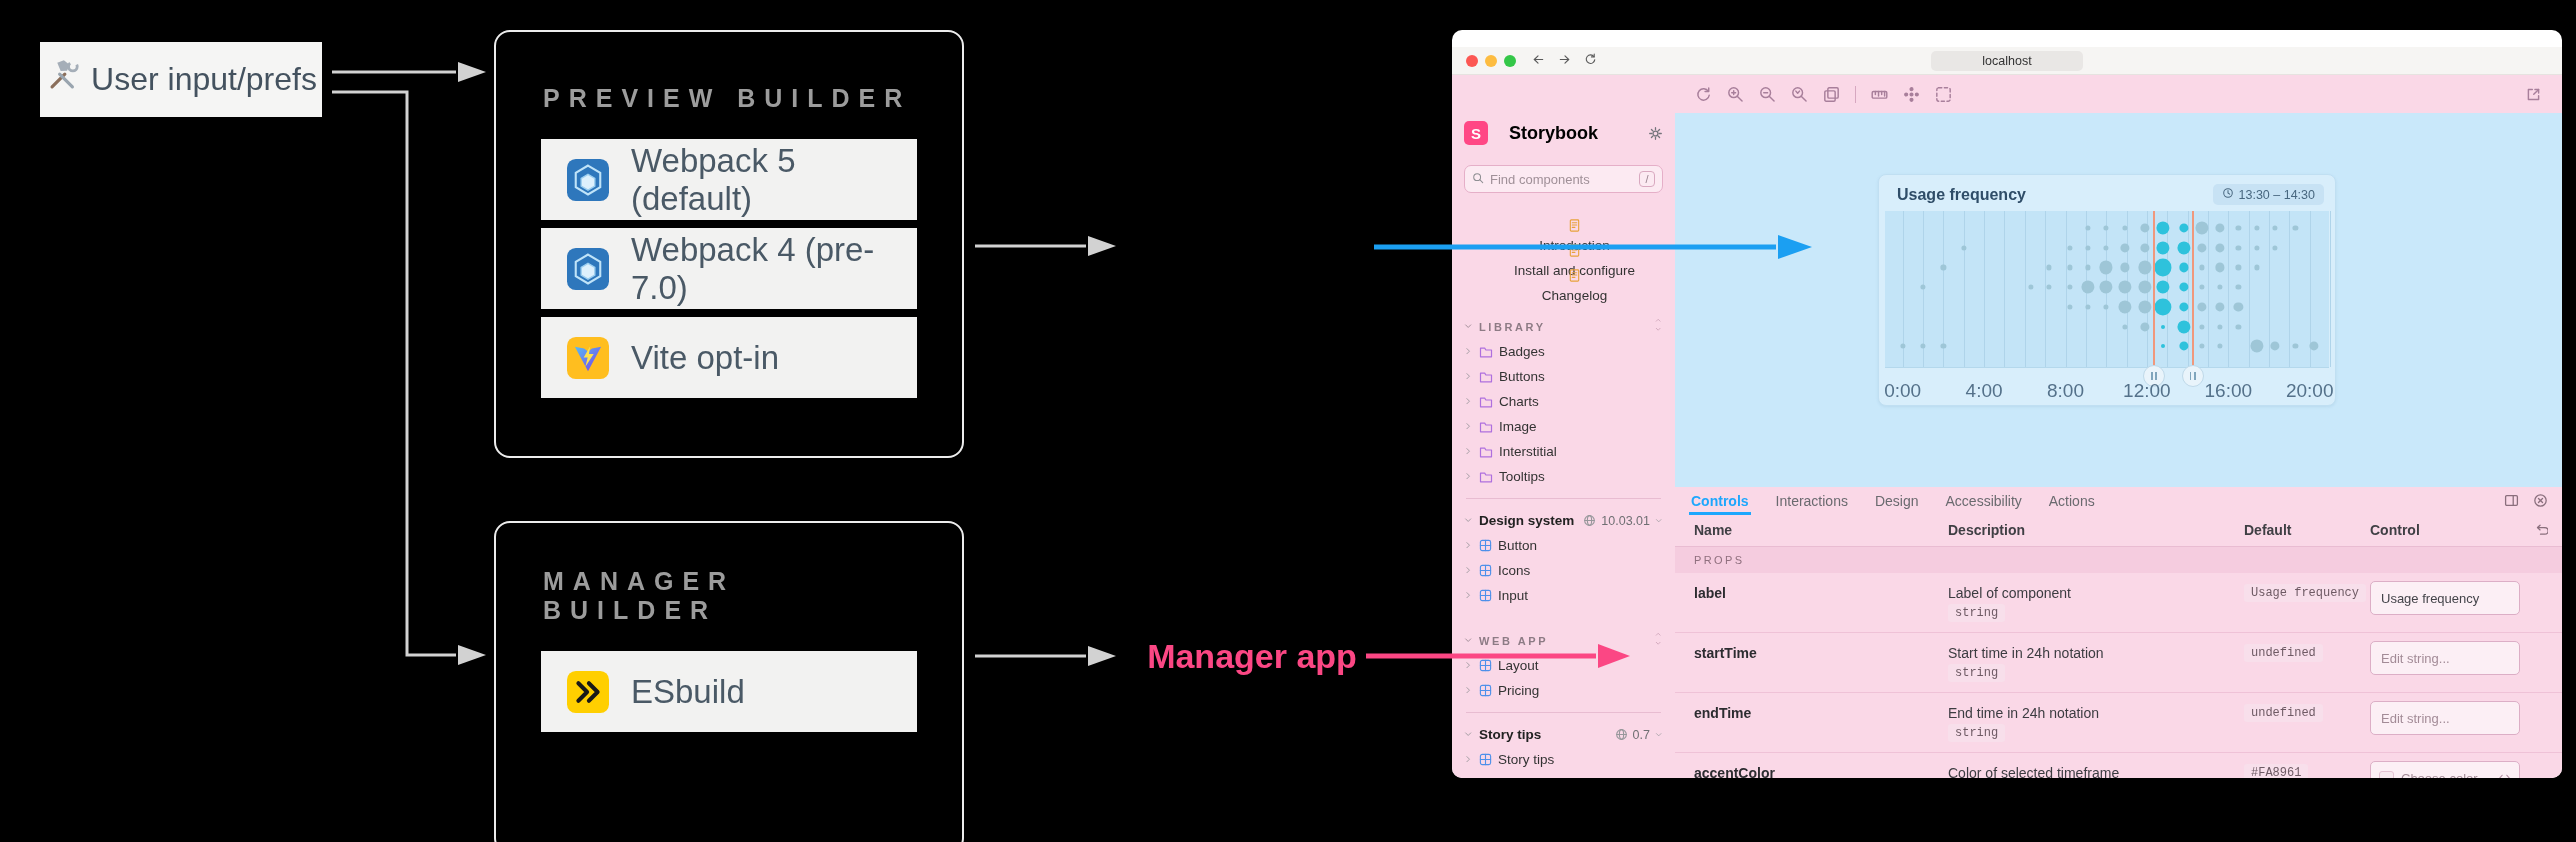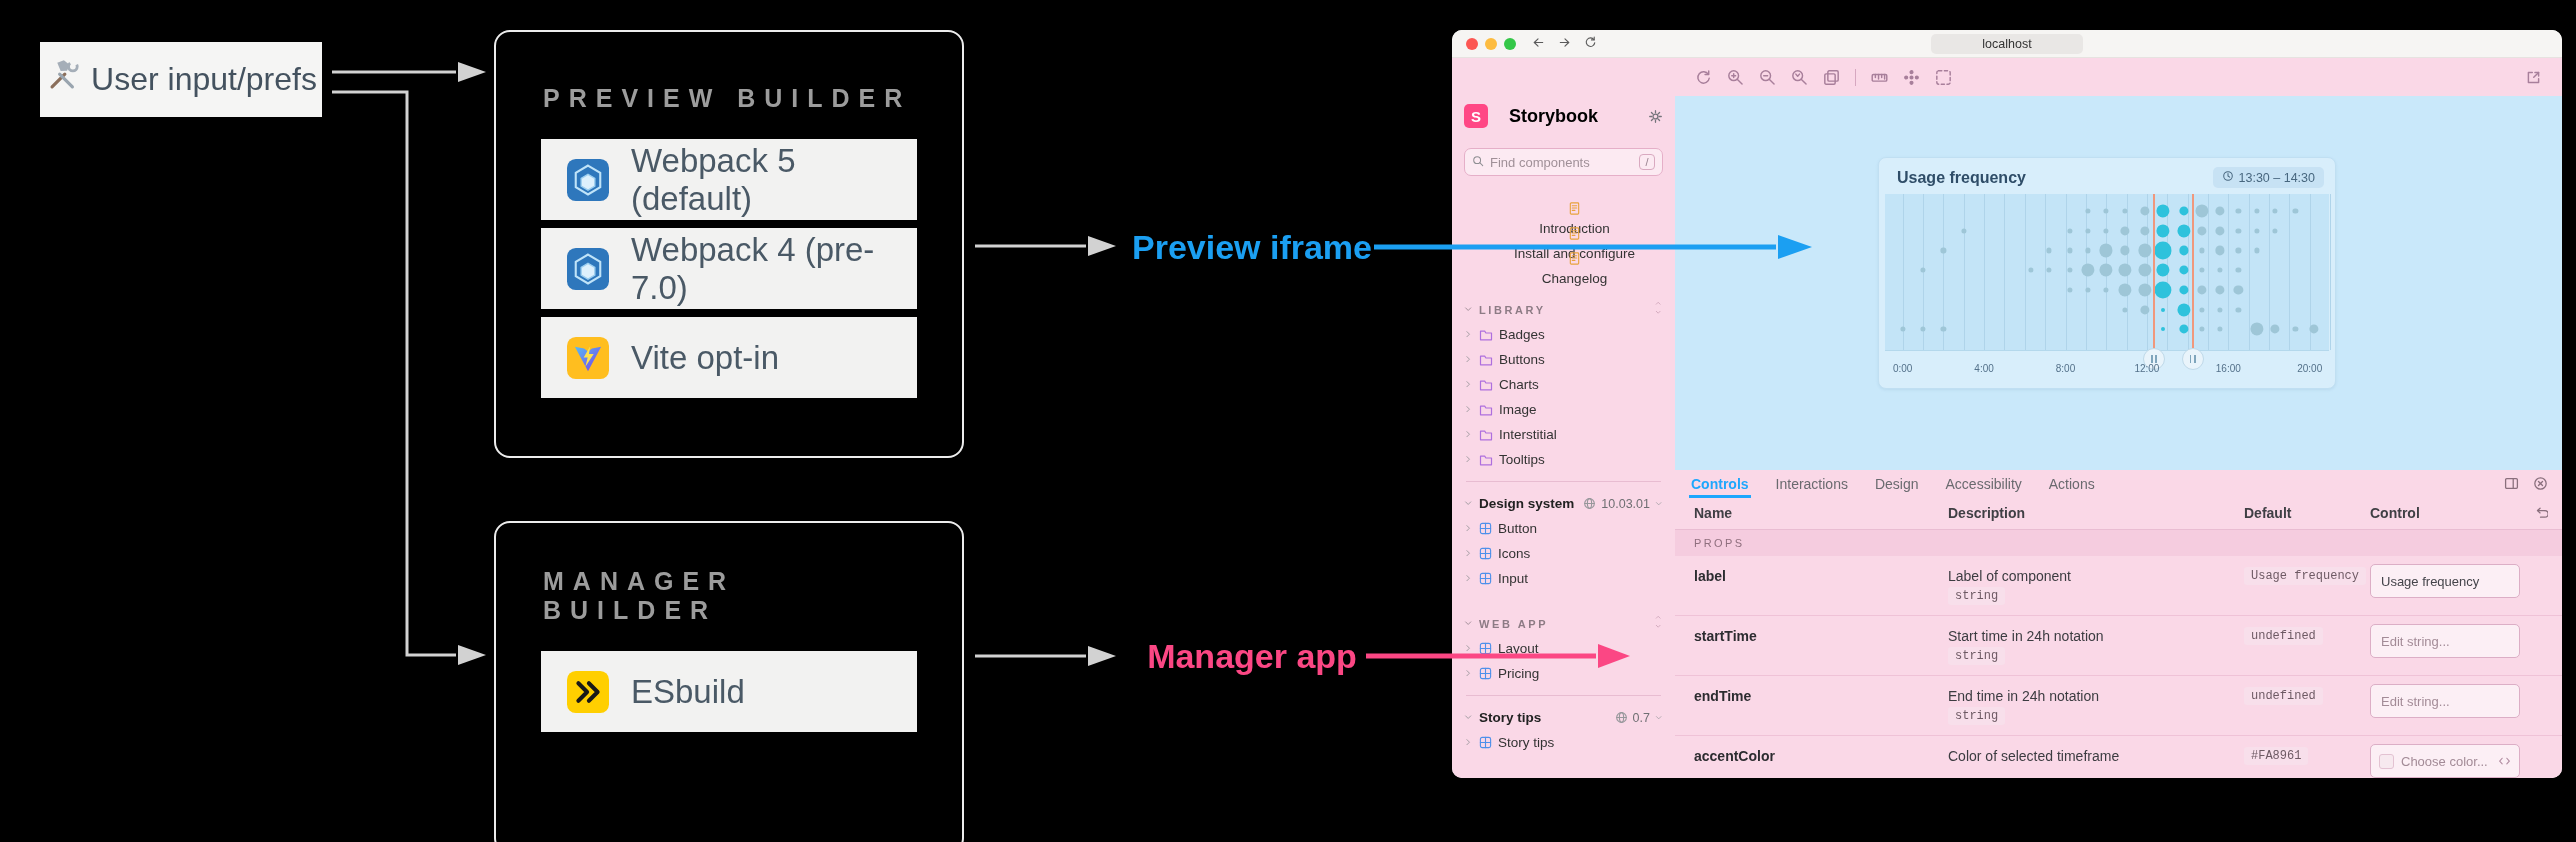--- a/index.html
+++ b/index.html
@@ -19,21 +19,21 @@
   .builder.manager .builder-title { margin-top:44px; }
   .builder-item { height:81px; background:#F2F2F1; display:flex; align-items:center; gap:22px;
     padding-left:26px; margin-bottom:8px; font-size:33px; color:#4A5966; }
   .builder-item .bicon { width:42px; height:42px; flex:0 0 42px; }
   .flow-label { position:absolute; transform:translate(-50%,-50%); font-size:34px; font-weight:800; white-space:nowrap; }
   .overlay { position:absolute; left:0; top:0; z-index:6; pointer-events:none; }
 
   
   .window { position:absolute; left:1452px; top:30px; width:1110px; height:748px; border-radius:10px;
     overflow:hidden; background:#fff; box-shadow:0 18px 60px rgba(0,0,0,.6); z-index:2; }
-  .chrome { height:28px; background:#F6F5F3; border-bottom:1px solid #E6E3E0; display:flex; align-items:center; position:relative; padding-left:14px; }
+  .chrome { height:28px; background:#F6F5F3; border-bottom:1px solid #E6E3E0; display:flex; align-items:center; position:relative; padding-left:14px;margin-top:17px; }
   .lights { display:flex; gap:7px; margin-right:16px; }
   .light { width:12px; height:12px; border-radius:50%; }
   .nav-ic { display:flex; gap:13px; align-items:center; color:#5A5A5A; }
   .url-pill { position:absolute; left:50%; top:4px; transform:translateX(-50%); width:152px; height:20px;
     background:#E9E7E5; border-radius:5px; font-size:12.5px; color:#333; display:flex; align-items:center; justify-content:center; }
   .app { display:flex; height:720px; }
 
   
   .sidebar { width:223px; background:#FAD8E7; padding:0 12px; flex:0 0 223px; }
   .brand { display:flex; align-items:center; gap:9px; margin-top:46px; }
@@ -73,21 +73,21 @@
     padding:3px 9px; display:flex; align-items:center; gap:5px; font-size:12.5px; color:#48677F; }
   .plot { position:absolute; left:6px; right:6px; top:36px; height:157px; background:#C3E4F7;
     border-bottom:1px solid #B4D8EC; }
   .vline { position:absolute; top:0; bottom:0; width:1px; background:#AFD4EA; }
   .bubble { position:absolute; border-radius:50%; transform:translate(-50%,-50%); }
   .sel-line { position:absolute; width:2px; top:0; height:165px; }
   .handle { position:absolute; width:22px; height:22px; border-radius:50%; background:#E9F4FB;
     border:1.5px solid #BFD9E9; transform:translate(-50%,-50%); display:flex; align-items:center;
     justify-content:center; gap:2.5px; cursor:ew-resize; }
   .handle i { display:block; width:1.8px; height:8px; background:#7FA5BC; }
-  .xtick { position:absolute; top:205px; transform:translateX(-50%); font-size:10px; color:#54718A; }
+  .xtick { position:absolute; top:205px; transform:translateX(-50%); font-size:19px; color:#54718A; }
 
   
   .addon { height:308px; background:#FAD8E7; position:relative; font-size:14px; }
   .tabs { height:28px; display:flex; align-items:center; gap:27px; padding-left:16px; position:relative; }
   .tab { color:#6A6A6F; cursor:pointer; height:100%; display:flex; align-items:center; position:relative; }
   .tab.active { color:#1EA7FD; font-weight:700; }
   .tab.active:after { content:""; position:absolute; left:-2px; right:-2px; bottom:0; height:3px; background:#1EA7FD; }
   .tabs .ticons { position:absolute; right:14px; top:6px; display:flex; gap:14px; color:#8A6F7D; }
   .thead { height:32px; border-bottom:1px solid #E9BCD2; position:relative; font-weight:600; color:#3F3F44; }
   .thead span, .trow > * { position:absolute; }
@@ -187,21 +187,20 @@
             <rect width="48" height="48" rx="10" fill="#FFCF00"></rect>
             <g fill="none" stroke="#191919" stroke-width="4.6" stroke-linecap="round" stroke-linejoin="round">
               <polyline points="13,14 23,24 13,34"></polyline>
               <polyline points="25,14 35,24 25,34"></polyline>
             </g>
           </svg></span>
       <span>ESbuild</span>
     </div>
   </div>
 
-  <div class="flow-label" style="left:1252px; top:247px; color:#1B9FF2;">Preview iframe</div>
   <div class="flow-label" style="left:1252px; top:656px; color:#FB4784;">Manager app</div>
 
   <div class="window">
     <div class="chrome">
       <div class="lights">
         <span class="light" style="background:#FC5753"></span>
         <span class="light" style="background:#FDBC40"></span>
         <span class="light" style="background:#34C748"></span>
       </div>
       <div class="nav-ic">

